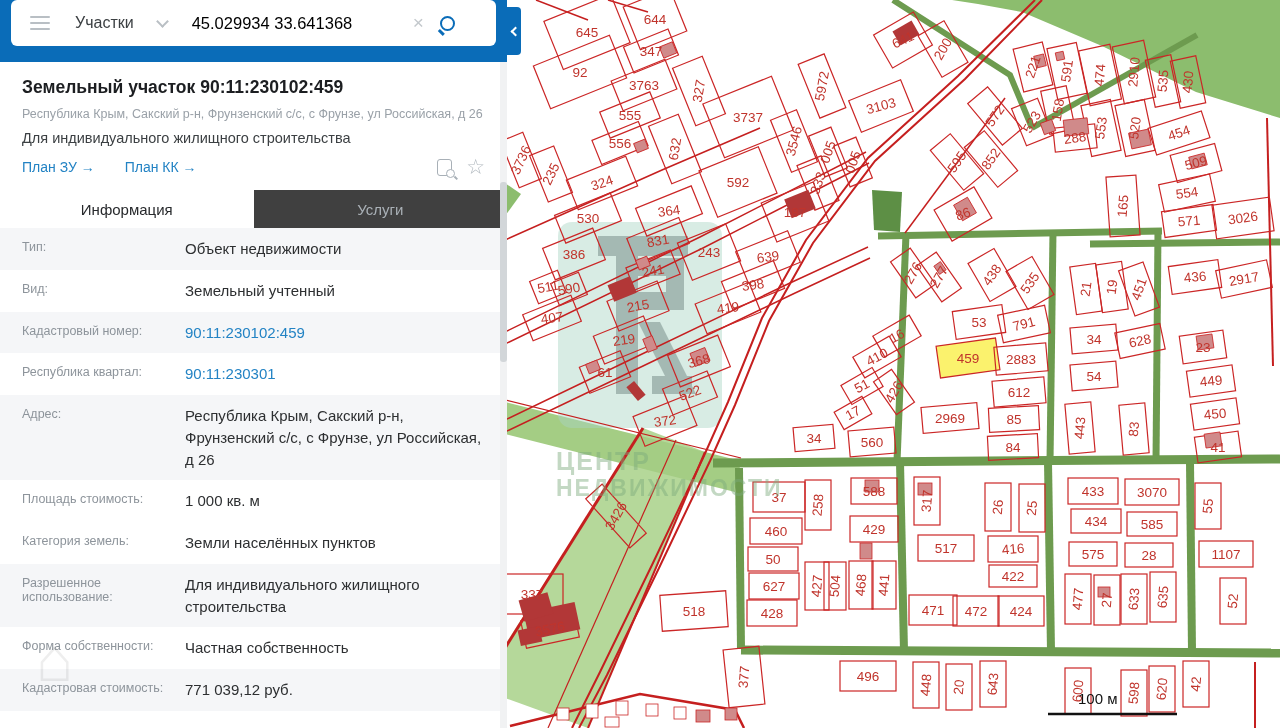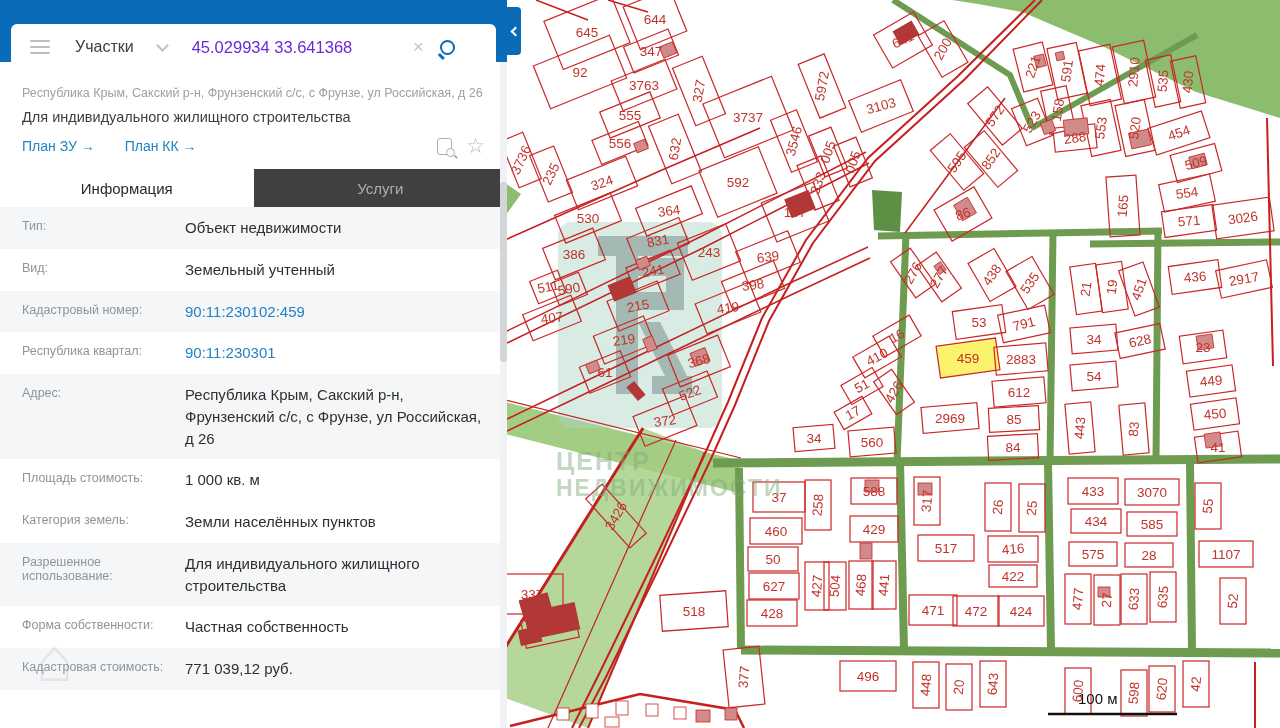--- a/index.html
+++ b/index.html
@@ -2,29 +2,29 @@
 <html><head>
 <meta charset="utf-8">
 <style>
   * { margin:0; padding:0; box-sizing:border-box; }
   html,body { width:1280px; height:728px; overflow:hidden; background:#fff;
               font-family:"Liberation Sans","DejaVu Sans",sans-serif; }
   #app { position:relative; width:1280px; height:728px; }
 
   
   #panel { position:absolute; left:0; top:0; width:507px; height:728px; background:#fff; z-index:5; }
-  #searchbar { height:62px; background:#0a6cb8; padding:24px 11px; }
+  #searchbar { height:62px; background:#0a6cb8; padding:0 11px; }
   #searchbox { height:46px; background:#fff; border-radius:6px; display:flex; align-items:center; }
   .burger { width:20px; margin-left:19px; cursor:pointer; }
   .burger span { display:block; height:2px; background:#b9bfc4; margin:4px 0; border-radius:1px; }
   #layer-select { display:flex; align-items:center; margin-left:25px; cursor:pointer; }
   #layer-select .lbl { font-size:16px; color:#3c4043; }
   .chev { width:9px; height:9px; border-right:2px solid #b9bfc4; border-bottom:2px solid #b9bfc4;
           transform:rotate(45deg); margin-left:24px; margin-top:-4px; }
-  #search-input { border:none; outline:none; font-size:16.5px; color:#6d28d9; margin-left:25px;
+  #search-input { border:none; outline:none; font-size:16.5px; color:#000000; margin-left:25px;
                   width:215px; font-family:inherit; background:transparent; }
   .clear-x { color:#c3c8cc; font-size:19px; margin-left:6px; cursor:pointer; }
   .mag { position:relative; width:15px; height:15px; border:2.5px solid #0a6cb8; border-radius:50%;
          margin-left:16px; cursor:pointer; }
   .mag::after { content:""; position:absolute; width:7px; height:2.5px; background:#0a6cb8;
                 transform:rotate(45deg); left:-4px; top:13px; }
 
   #obj-head { padding:15px 22px 0 22px; }
   #obj-title { font-size:17.5px; font-weight:bold; color:#1c1e21; }
   #obj-addr { font-size:12.5px; color:#9aa1a8; margin-top:9px; }
@@ -86,20 +86,21 @@
           <span class="lbl">Участки</span>
           <span class="chev"></span>
         </div>
         <input id="search-input" value="45.029934 33.641368" style="">
         <span class="clear-x">×</span>
         <span class="mag"></span>
       </div>
     </div>
 
     <div id="obj-head">
+      <div id="obj-title">Земельный участок 90:11:230102:459</div>
       <div id="obj-addr">Республика Крым, Сакский р-н, Фрунзенский с/с, с Фрунзе, ул Российская, д 26</div>
       <div id="obj-usage">Для индивидуального жилищного строительства</div>
       <div id="links-row">
         <span class="plan-link">План ЗУ →</span>
         <span class="plan-link">План КК →</span>
         <span id="head-icons">
           <span class="doc-search"></span>
           <span class="star">☆</span>
         </span>
       </div>

